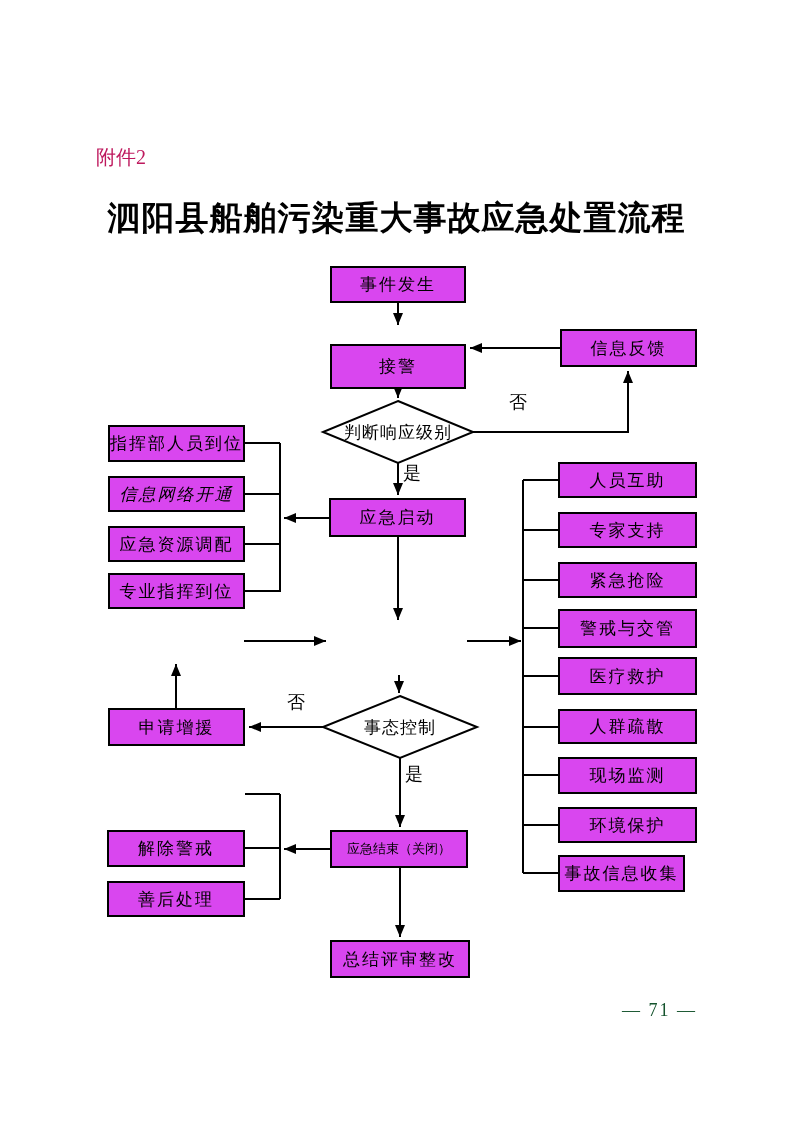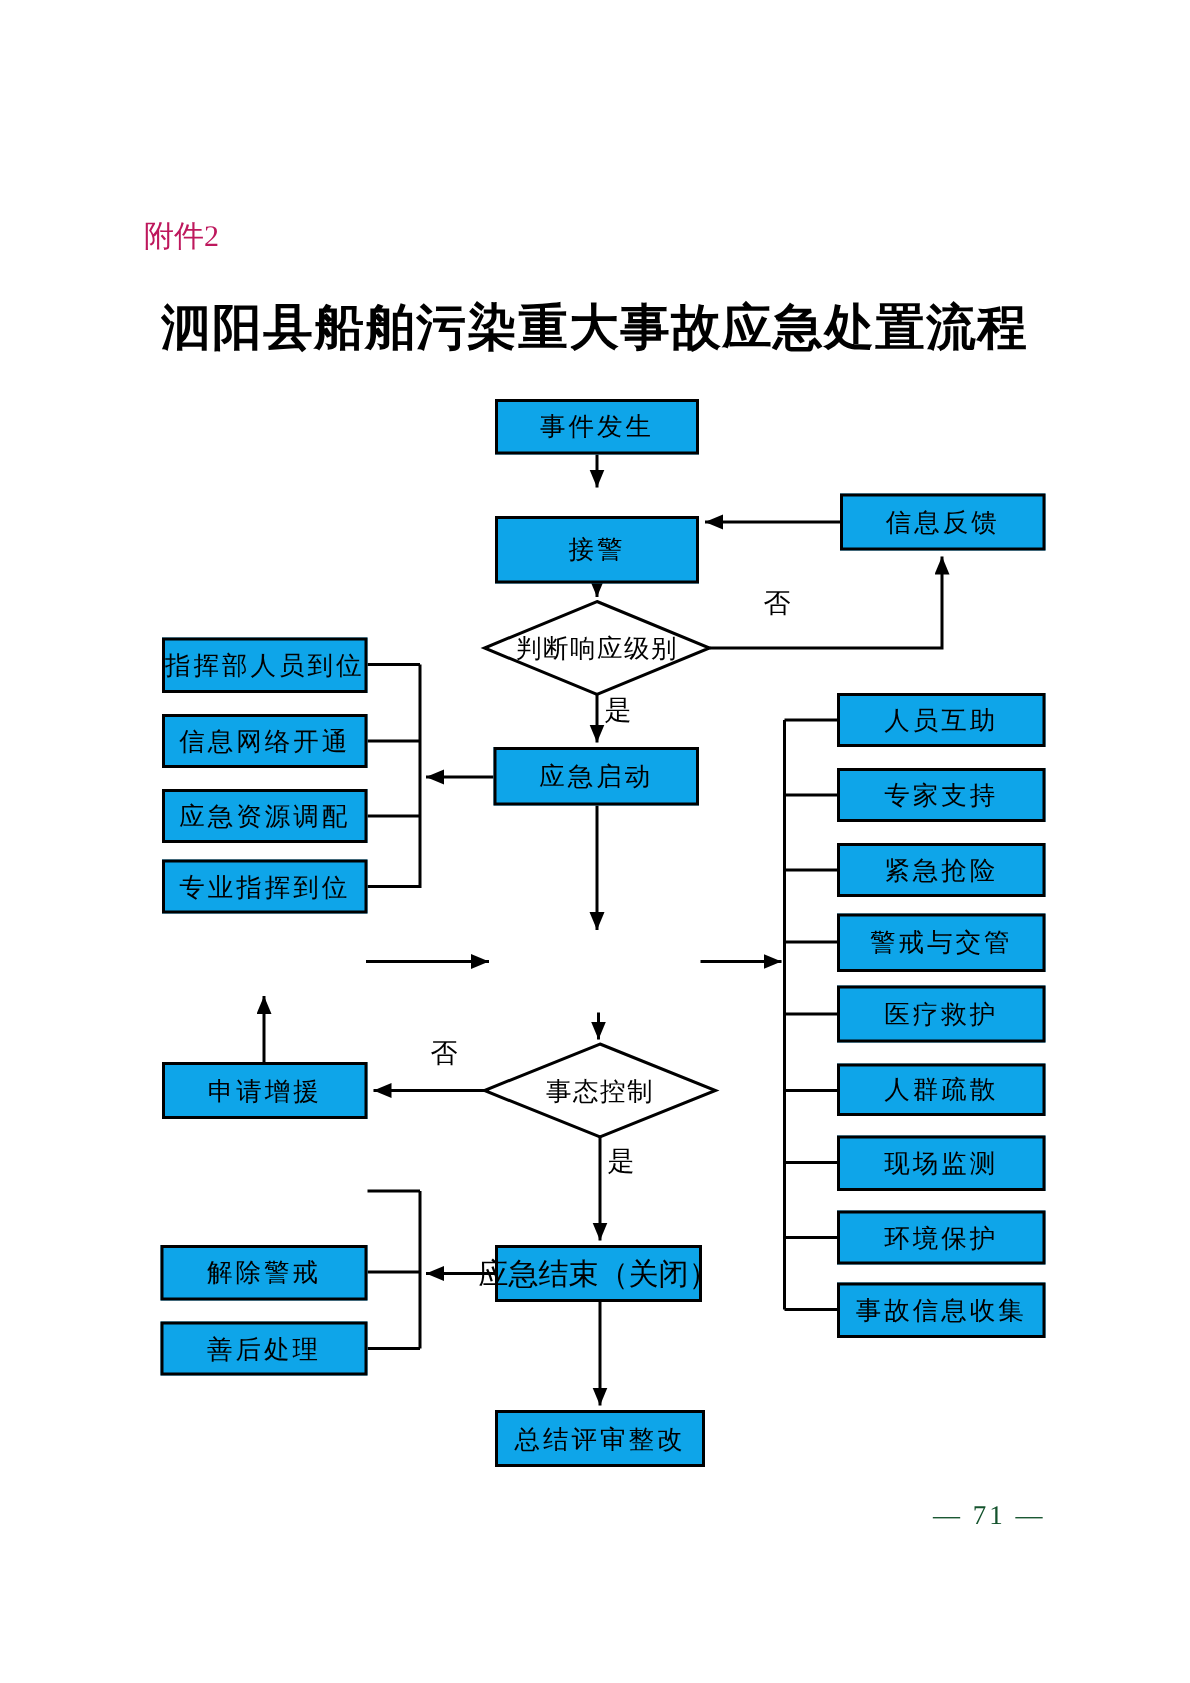--- a/index.html
+++ b/index.html
@@ -12,25 +12,25 @@
   .attachment {
     position:absolute; left:96px; top:144px; font-size:20px; color:#be185d;
   }
   .title {
     position:absolute; left:0; top:196px; width:100%;
     text-align:center; font-size:33px; font-weight:bold; letter-spacing:1px;
   }
   #flow { position:absolute; left:0; top:0; width:793px; height:1122px; }
   #lines { position:absolute; left:0; top:0; }
   .box {
-    position:absolute; border:2px solid #000; background:#0ea5e9;
+    position:absolute; border:2px solid #000; background:#d946ef;
     display:flex; align-items:center; justify-content:center;
     font-size:17px; letter-spacing:2px; white-space:nowrap; z-index:2;
   }
-  .box.tight { letter-spacing:0; font-size:20px; }
+  .box.tight { letter-spacing:0; font-size:13px; }
   .dlabel {
     position:absolute; display:flex; align-items:center; justify-content:center;
     font-size:17px; letter-spacing:1px; z-index:2; white-space:nowrap;
   }
   .branch {
     position:absolute; font-size:18px; z-index:2; background:#fff; line-height:1;
   }
   .pagenum {
     position:absolute; top:1000px; right:96px; font-size:18px; color:#14532d;
     letter-spacing:2px;
@@ -84,35 +84,35 @@
     <div class="box" style="left:330px;top:266px;width:136px;height:37px;">事件发生</div>
     <div class="box" style="left:330px;top:344px;width:136px;height:45px;">接警</div>
     <div class="box" style="left:560px;top:329px;width:137px;height:38px;font-family:Liberation Serif, serif;">信息反馈</div>
     <div class="dlabel" style="left:323px;top:415px;width:150px;height:34px;">判断响应级别</div>
     <div class="box" style="left:329px;top:498px;width:137px;height:39px;">应急启动</div>
     <div class="dlabel" style="left:325px;top:710px;width:150px;height:34px;">事态控制</div>
     <div class="box tight" style="left:330px;top:830px;width:138px;height:38px;">应急结束（关闭）</div>
     <div class="box" style="left:330px;top:940px;width:140px;height:38px;">总结评审整改</div>
 
     <div class="box" style="left:108px;top:425px;width:137px;height:37px;">指挥部人员到位</div>
-    <div class="box" style="left:108px;top:476px;width:137px;height:36px;">信息网络开通</div>
+    <div class="box" style="left:108px;top:476px;width:137px;height:36px;font-style:italic;">信息网络开通</div>
     <div class="box" style="left:108px;top:526px;width:137px;height:36px;">应急资源调配</div>
     <div class="box" style="left:108px;top:573px;width:137px;height:36px;">专业指挥到位</div>
 
     <div class="box" style="left:108px;top:708px;width:137px;height:38px;">申请增援</div>
 
     <div class="box" style="left:558px;top:462px;width:139px;height:36px;">人员互助</div>
     <div class="box" style="left:558px;top:512px;width:139px;height:36px;">专家支持</div>
     <div class="box" style="left:558px;top:562px;width:139px;height:36px;font-family:Liberation Serif, serif;">紧急抢险</div>
     <div class="box" style="left:558px;top:609px;width:139px;height:39px;">警戒与交管</div>
     <div class="box" style="left:558px;top:657px;width:139px;height:38px;">医疗救护</div>
     <div class="box" style="left:558px;top:709px;width:139px;height:35px;">人群疏散</div>
     <div class="box" style="left:558px;top:757px;width:139px;height:37px;">现场监测</div>
     <div class="box" style="left:558px;top:807px;width:139px;height:36px;">环境保护</div>
-    <div class="box" style="left:558px;top:855px;width:139px;height:37px;">事故信息收集</div>
+    <div class="box" style="left:558px;top:855px;width:127px;height:37px;">事故信息收集</div>
 
     <div class="box" style="left:107px;top:830px;width:138px;height:37px;">解除警戒</div>
     <div class="box" style="left:107px;top:881px;width:138px;height:36px;">善后处理</div>
 
     <div class="branch" style="left:509px;top:393px;">否</div>
     <div class="branch" style="left:403px;top:464px;">是</div>
     <div class="branch" style="left:287px;top:693px;">否</div>
     <div class="branch" style="left:405px;top:765px;">是</div>
 
   </div>

